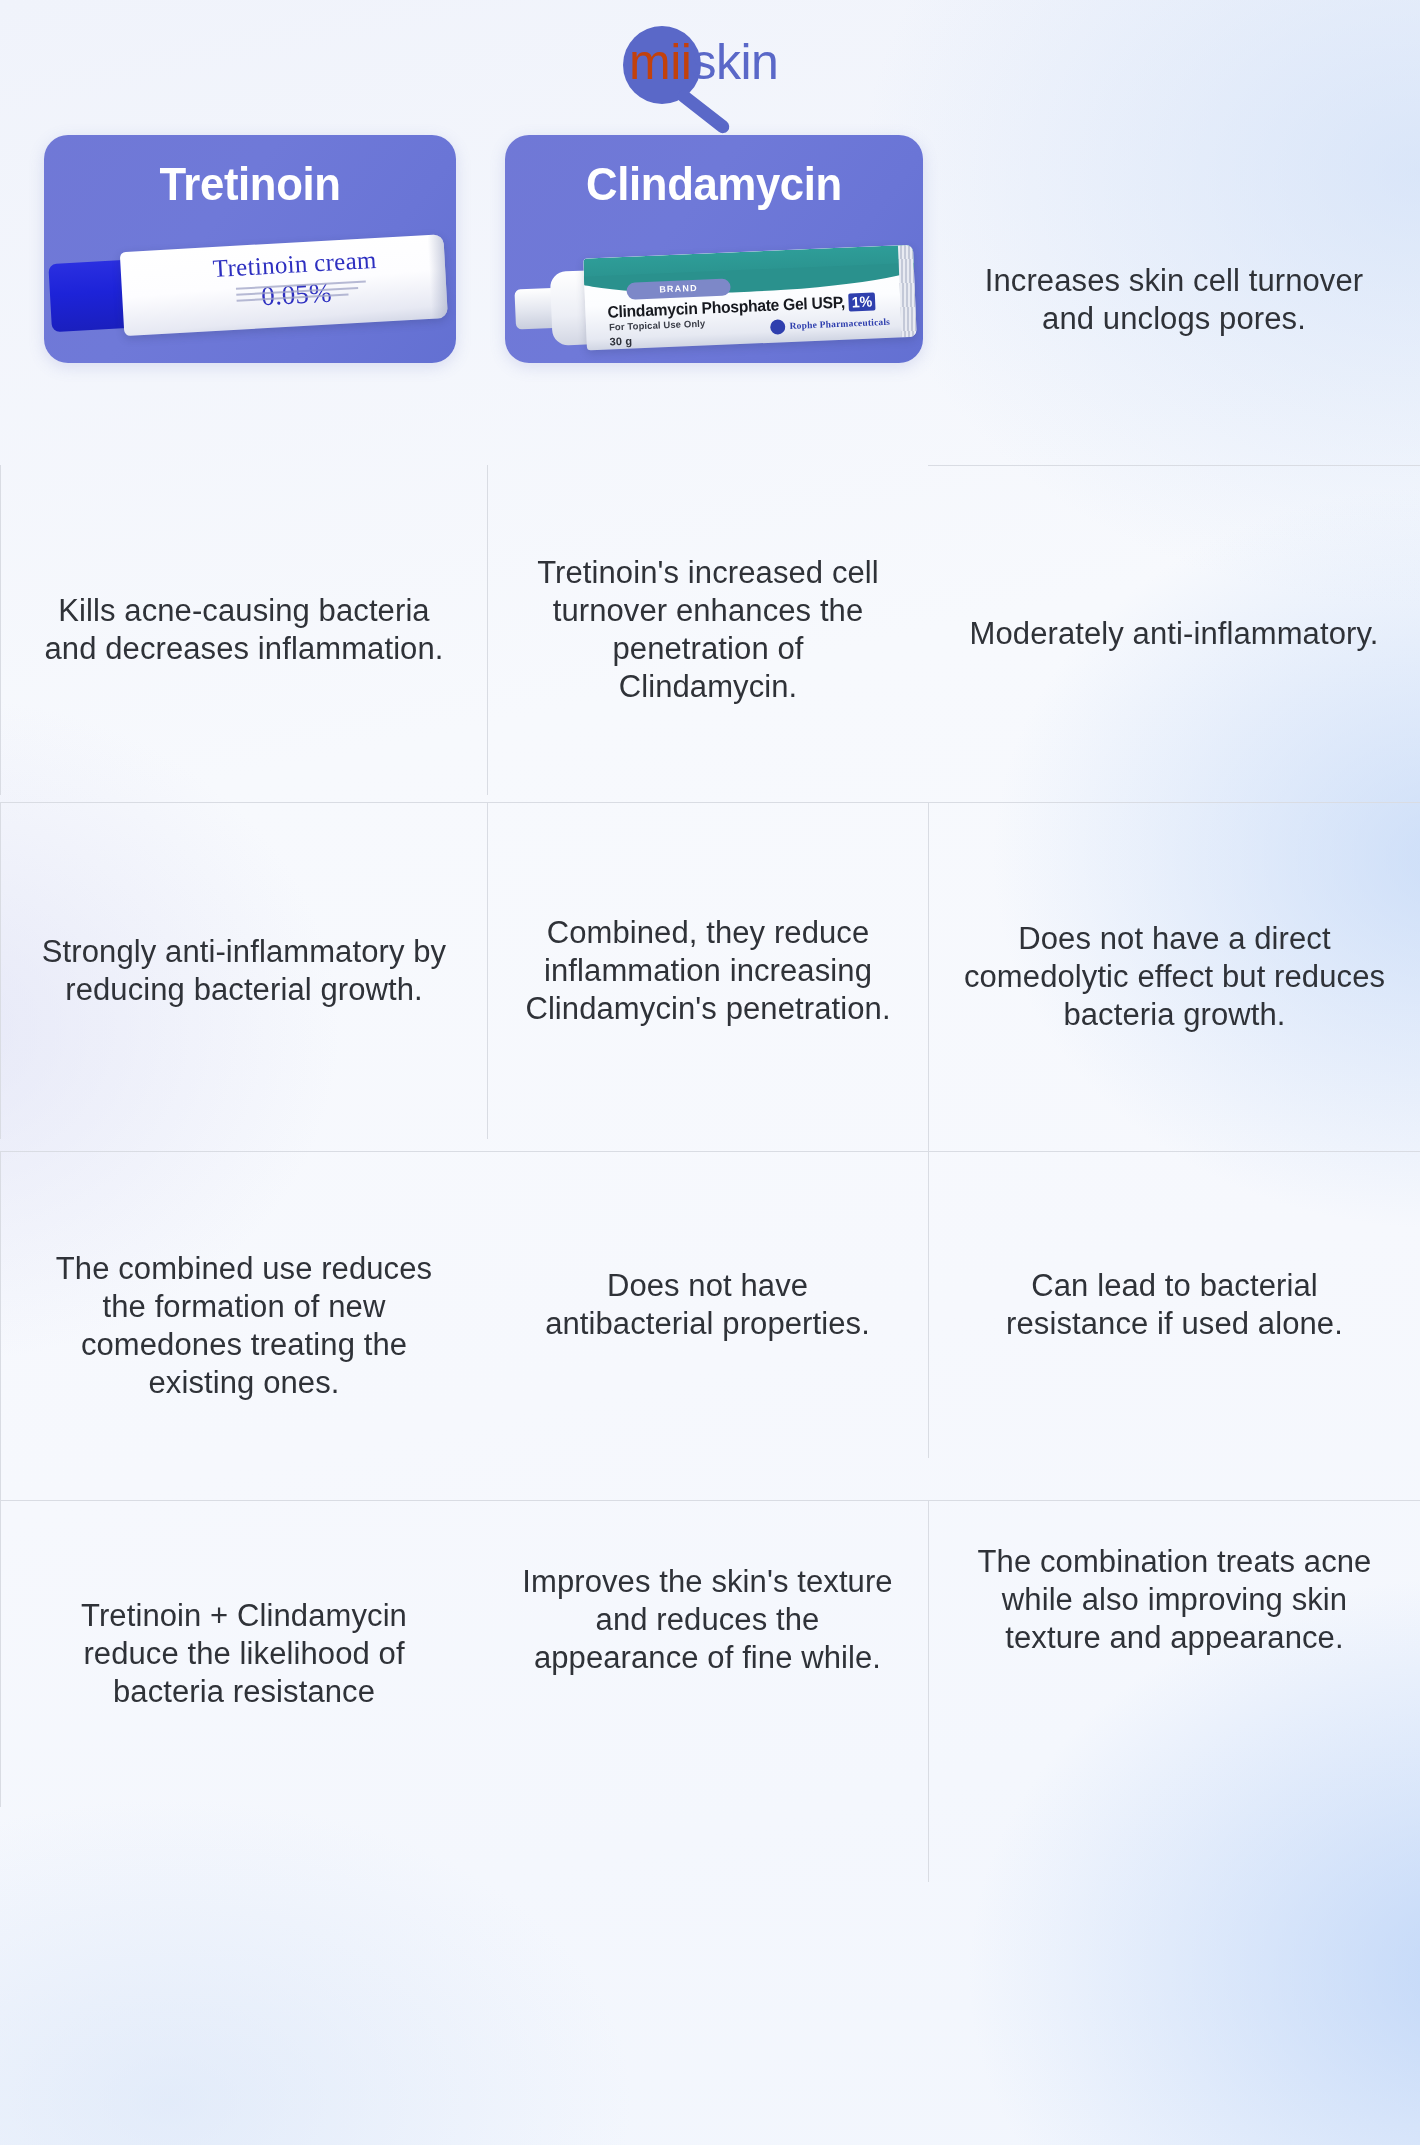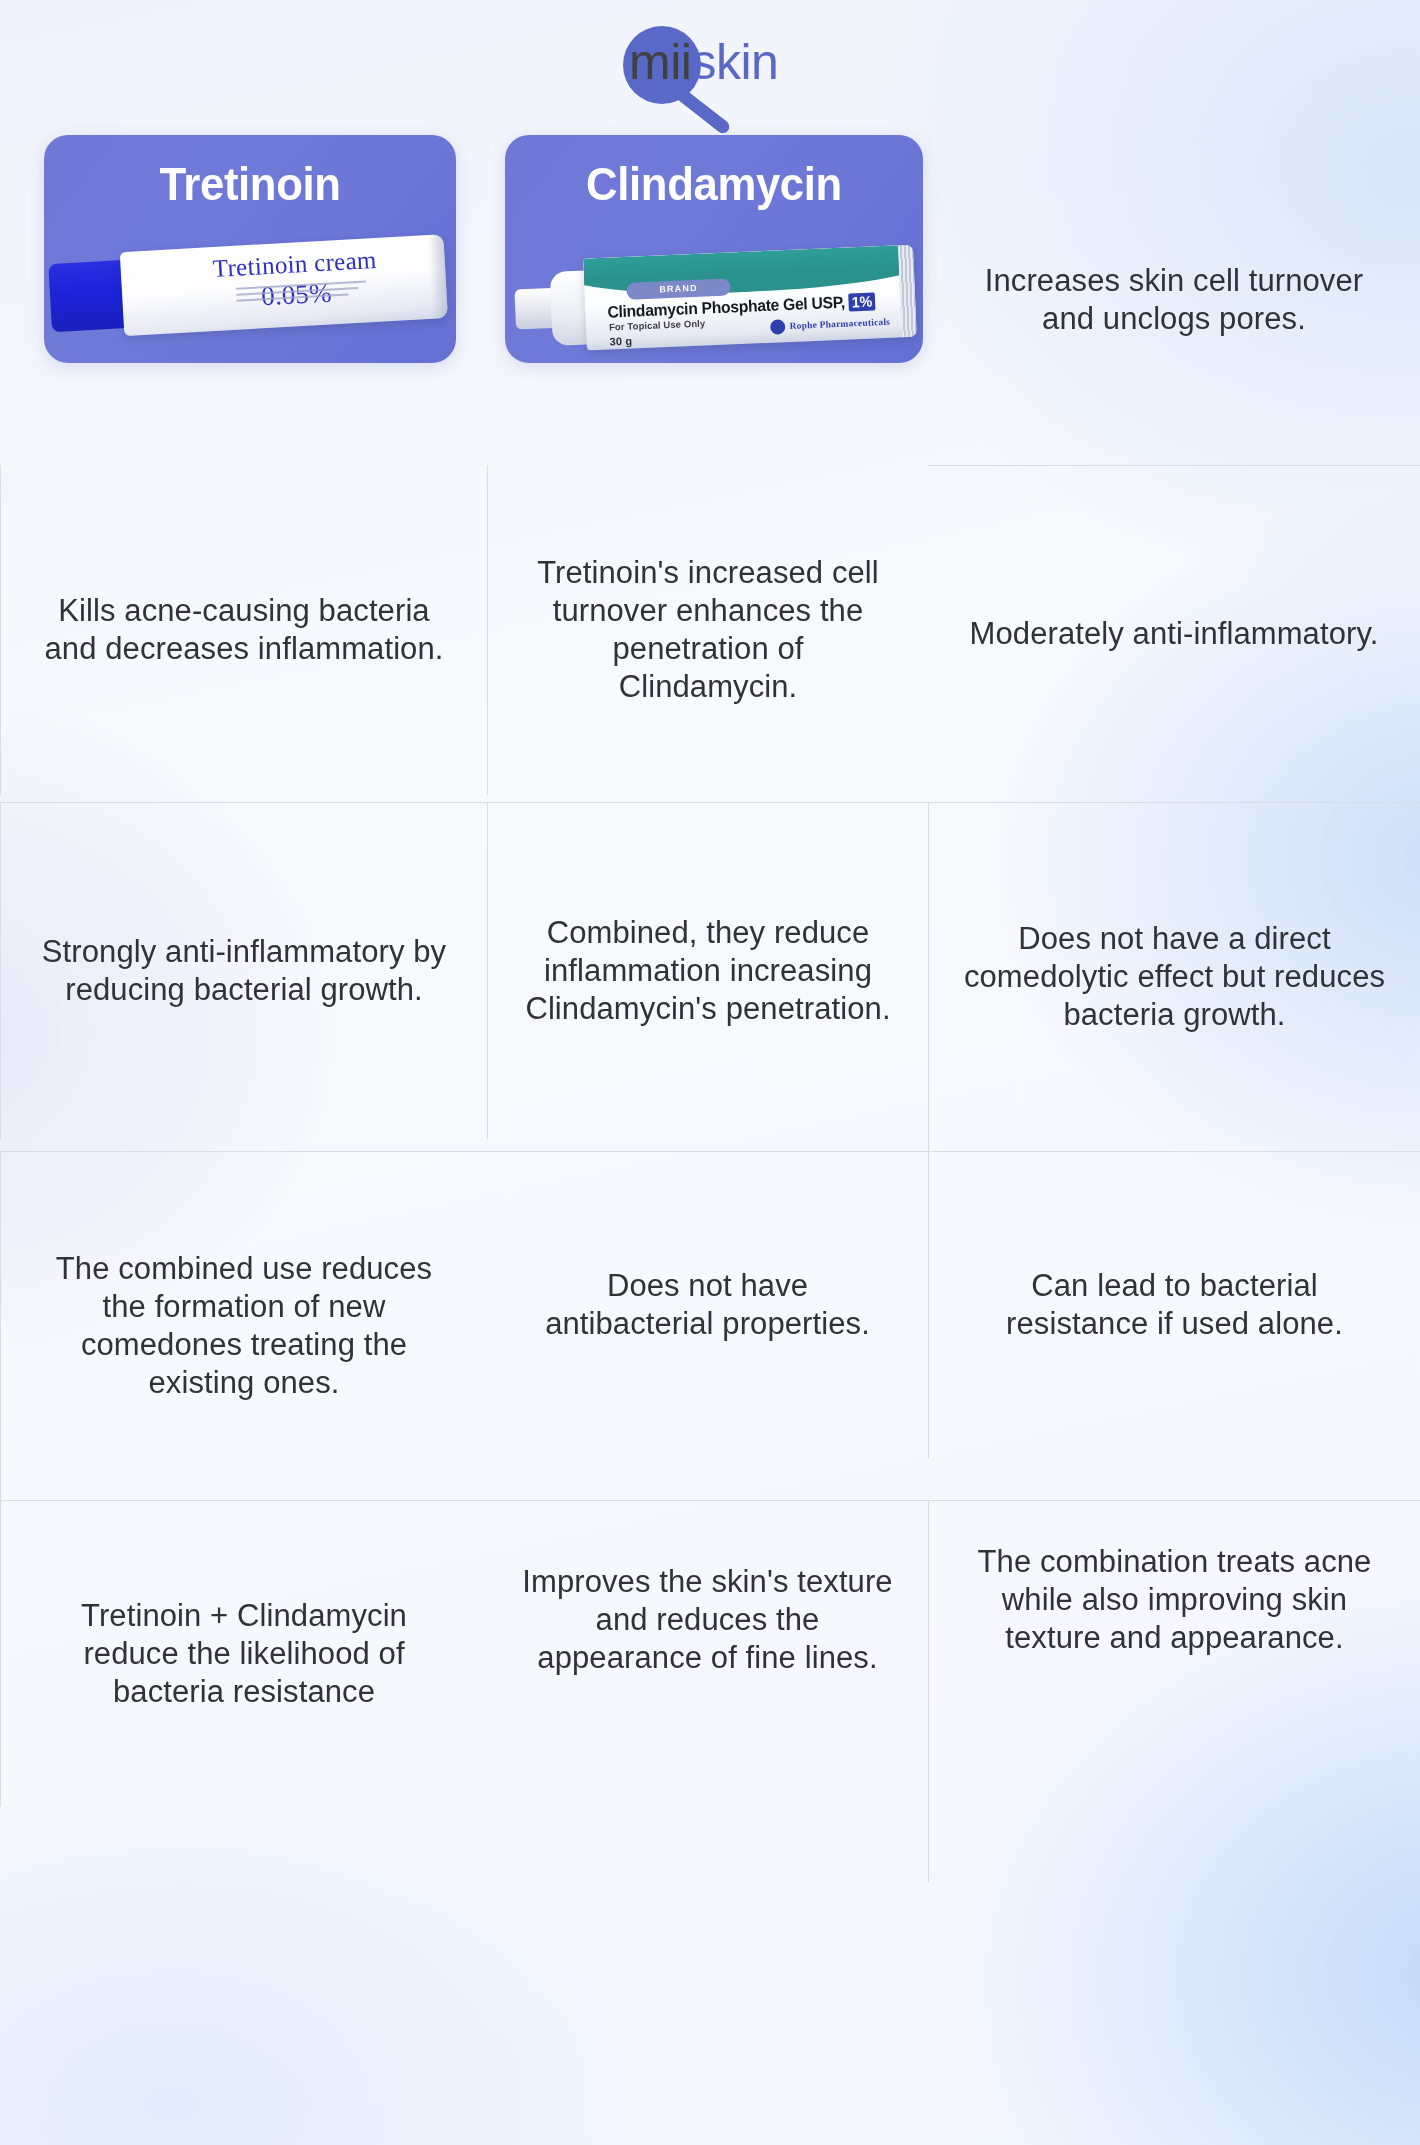--- a/index.html
+++ b/index.html
@@ -72,21 +72,21 @@
   .logo-text {
     position: absolute;
     left: 14px;
     top: 14px;
     font-size: 50px;
     letter-spacing: -0.5px;
     line-height: 56px;
     white-space: nowrap;
     font-weight: 400;
   }
-  .logo-mii { color: #404040; }
+  .logo-mii { color: #c2410c; }
   .logo-skin { color: #5a68c8; }
 
   
   .table {
     width: 1420px;
     display: grid;
     grid-template-columns: 487px 441px 492px;
   }
 
   .cell {
@@ -431,20 +431,20 @@
         <span>Does not have antibacterial properties.</span>
       </div>
     <div class="cell col-b row-sep" style="height:307px">
         <span>Can lead to bacterial resistance if used alone.</span>
       </div>
     <div class="cell col-c row-sep" style="height:307px">
         <span>Tretinoin + Clindamycin reduce the likelihood of bacteria  resistance</span>
       </div>
 
     <div class="cell row-sep" style="height:382px; align-items:flex-start; padding-top:62px">
-        <span>Improves the skin's texture and reduces the appearance of fine lines.</span>
+        <span>Improves the skin's texture and reduces the appearance of fine while.</span>
       </div>
     <div class="cell col-c row-sep" style="height:382px; align-items:flex-start; padding-top:42px">
         <span>The combination treats  acne while also improving skin texture and appearance.</span>
       </div>
 
   </div>
 </div>
 
 </body></html>

